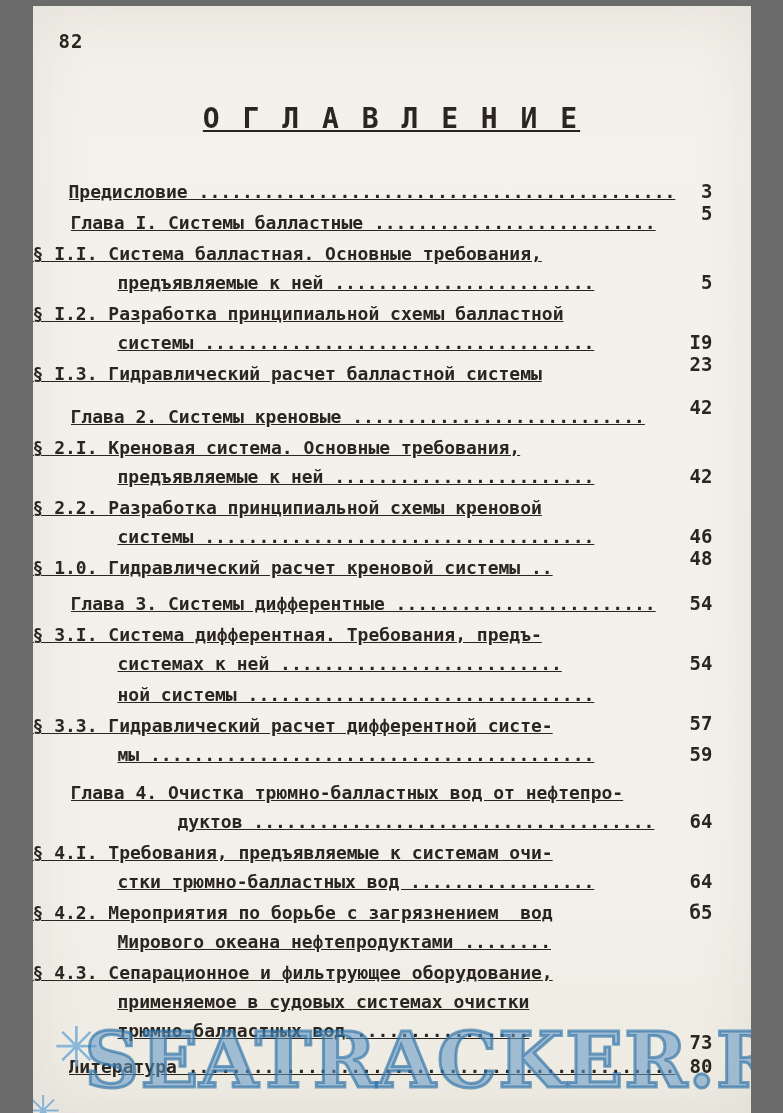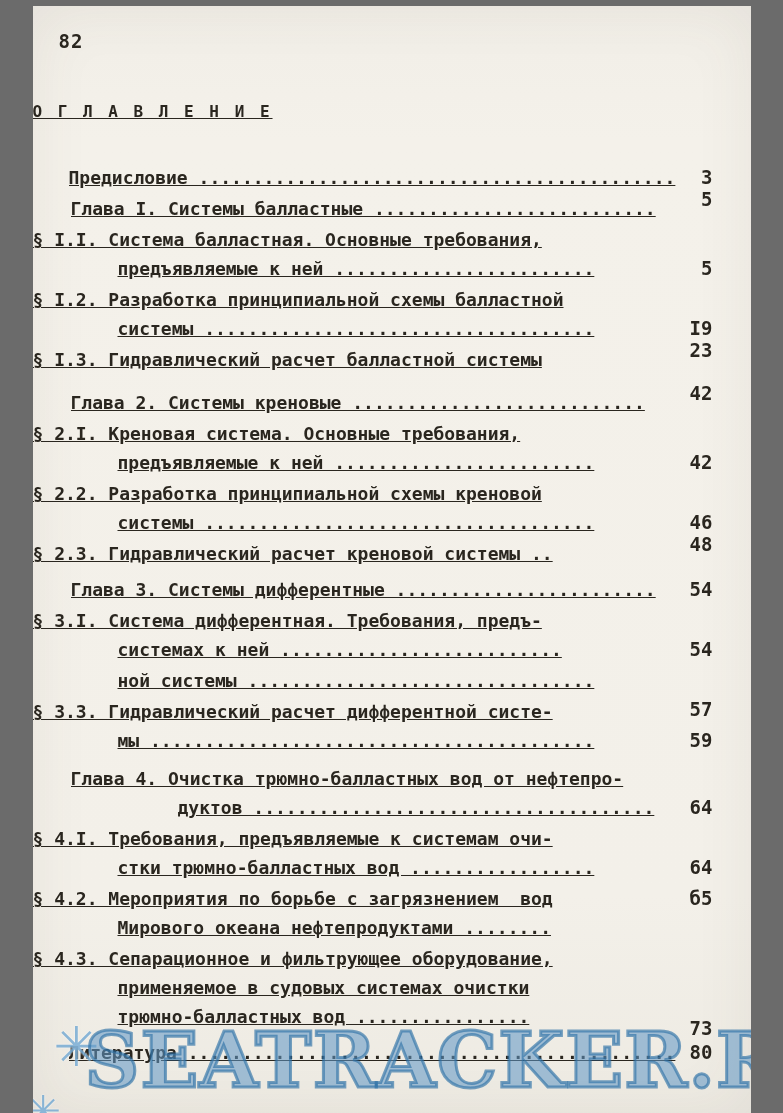--- a/index.html
+++ b/index.html
@@ -18,21 +18,22 @@
   }
   .folio {
     position: absolute;
     top: 24px;
     left: 26px;
     font-size: 19px;
     letter-spacing: 1px;
   }
   .title {
     padding-top: 96px;
-    font-size: 16px;
+    text-align: center;
+    font-size: 28px;
     letter-spacing: 3px;
     white-space: pre;
   }
   .toc {
     margin-top: 42px;
     font-size: 18px;
     line-height: 29px;
   }
   .row { position: relative; margin-top: 2px; }
   .row:first-child { margin-top: 0; }
@@ -155,21 +156,21 @@
     <div class="row lvl-section">
       <div class="text">
         <div class="line">§ 2.2. Разработка принципиальной схемы креновой</div>
         <div class="line cont">системы ....................................</div>
       </div>
       <div class="pg l2">46</div>
     </div>
 
     <div class="row lvl-section">
       <div class="text">
-          <div class="line">§ 2.3. Гидравлический расчет креновой системы ..</div>
+          <div class="line">§ 1.0. Гидравлический расчет креновой системы ..</div>
         </div>
       <div class="pg hi">48</div>
     </div>
 
     <div class="row lvl-chapter mt-b">
       <div class="text">
           <div class="line">Глава 3. Системы дифферентные ........................</div>
         </div>
       <div class="pg">54</div>
     </div>

